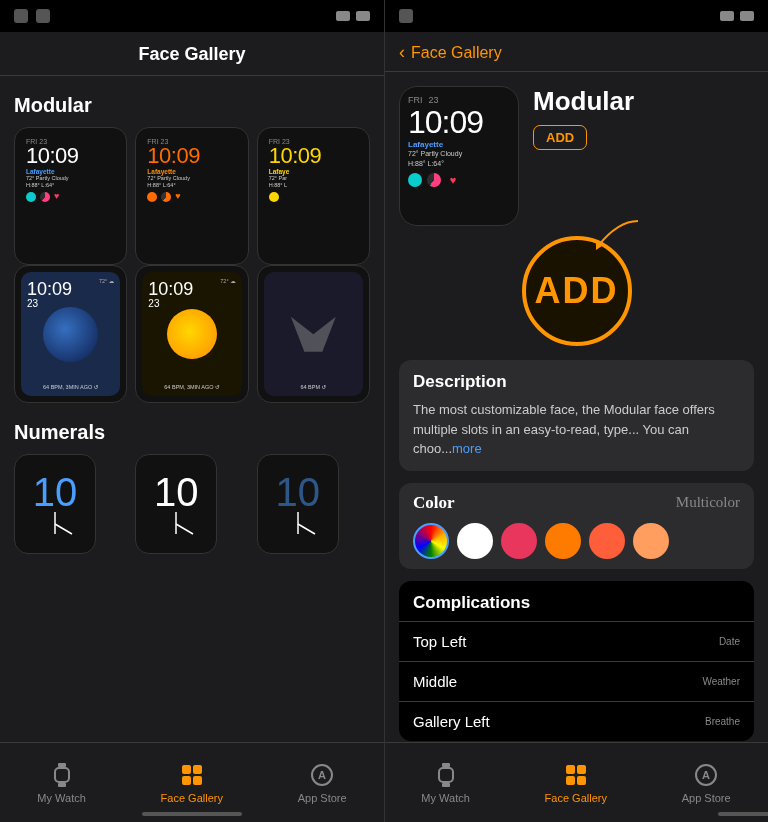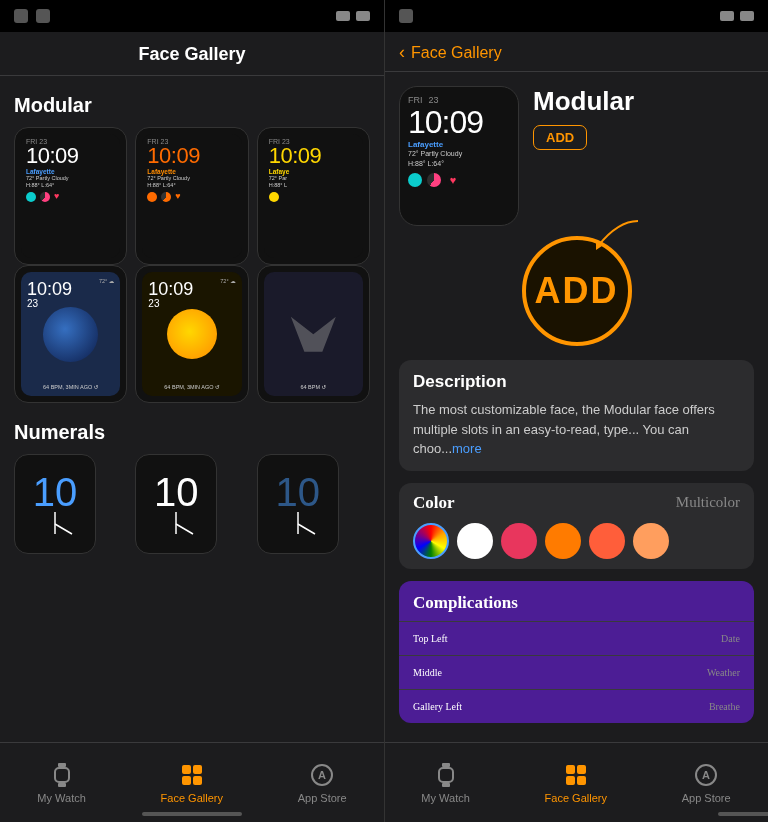--- a/index.html
+++ b/index.html
@@ -437,41 +437,40 @@
       border: 2px solid #4a9eff;
     }
     .swatch-white { background: #fff; }
     .swatch-pink { background: #e8365d; }
     .swatch-orange { background: #ff7b00; }
     .swatch-coral { background: #ff5e3a; }
     .swatch-light-orange { background: #ff9e5e; }
 
     
     .complications-section {
-      background: #4c1d95;
+      background: #000000;
       border-radius: 12px;
       margin: 0 14px 12px;
-      font-family: Liberation Serif, serif;
     }
     .complications-title {
       color: #fff;
       font-size: 17px;
       font-weight: 600;
       padding: 12px 14px 8px;
     }
     .complication-row {
       display: flex;
       justify-content: space-between;
       align-items: center;
       padding: 11px 14px;
       border-top: 1px solid #3a3a3c;
     }
     .complication-name {
       color: #fff;
-      font-size: 10px;
+      font-size: 15px;
     }
     .complication-value {
       color: #888;
       font-size: 10px;
     }
 
     
     .bottom-nav-right {
       position: absolute;
       bottom: 0;

